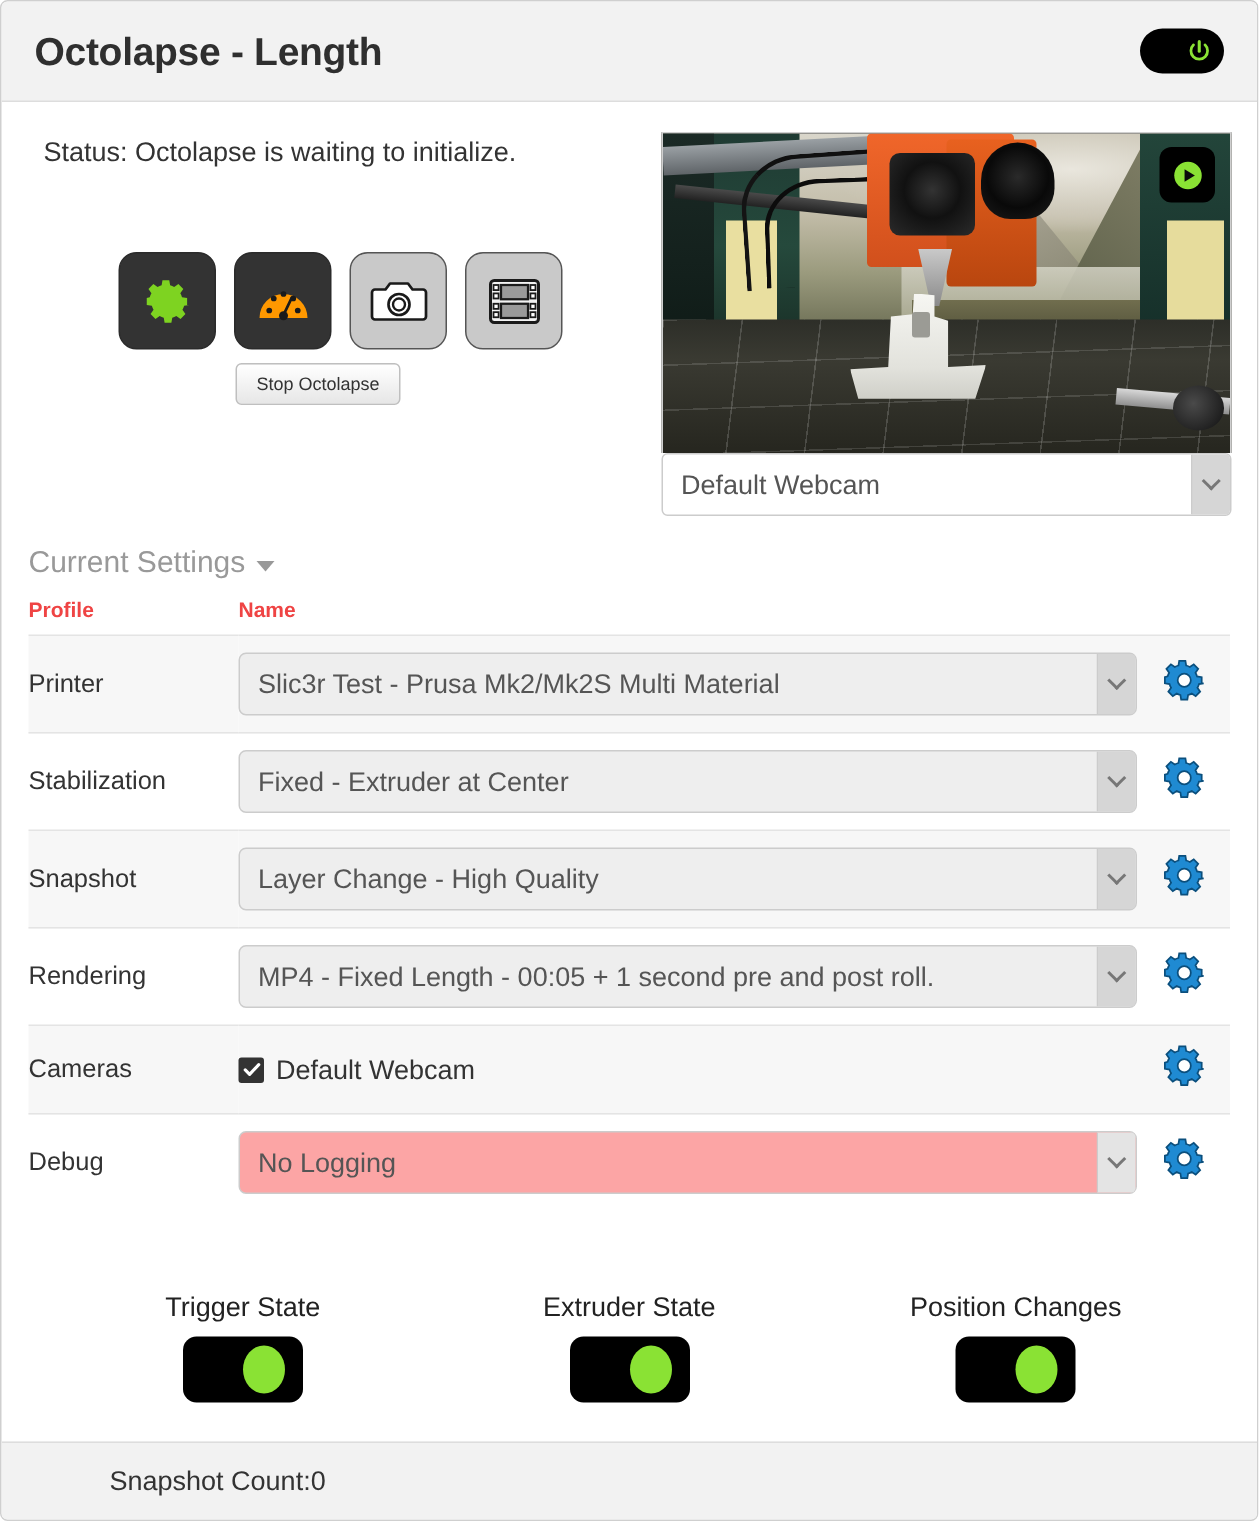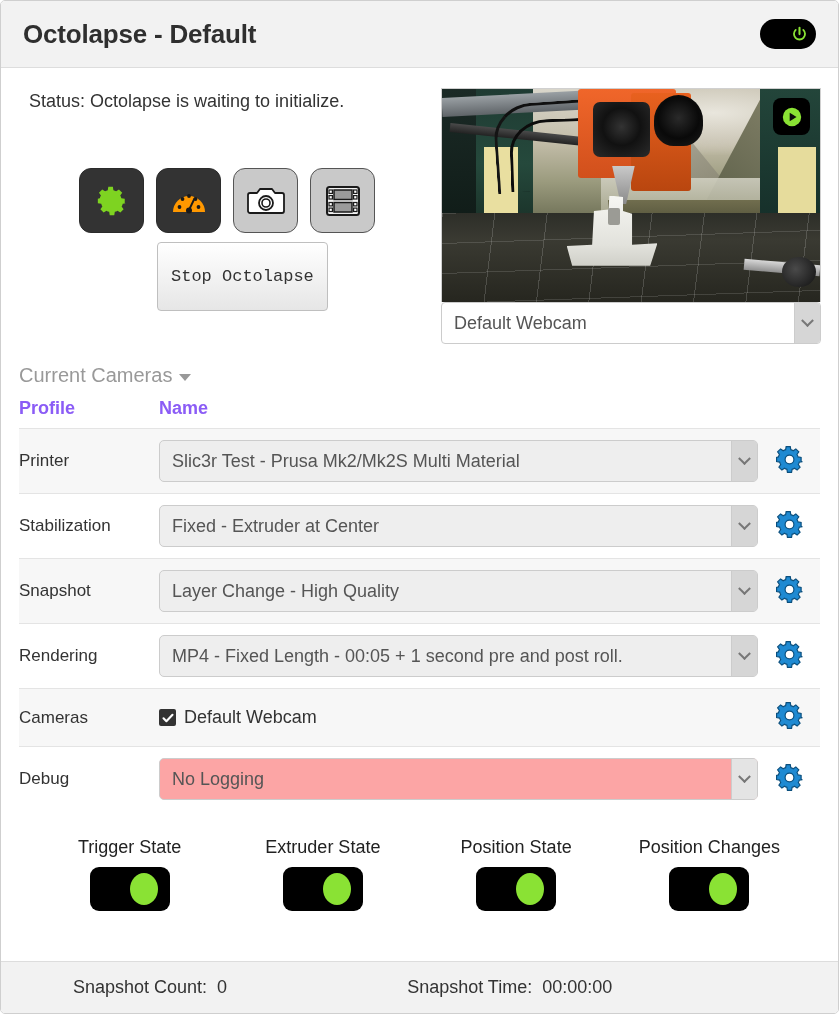--- a/index.html
+++ b/index.html
@@ -85,24 +85,24 @@
     border: 1px solid #2b2b2b;
   }
   .action-btn.dark { background: #333333; }
   .action-btn.light { background: #c9c9c9; border: 1px solid #555555; }
 
   .stop-row {
     padding-left: 128px;
     margin-top: 9px;
   }
   .stop-btn {
-    font-family: Liberation Mono, monospace;
-    font-size: 17px;
+    font-family: Liberation Sans, sans-serif;
+    font-size: 12px;
     color: #333333;
-    padding: 24px 13px;
+    padding: 6px 13px;
     background: linear-gradient(to bottom, #ffffff, #e6e6e6);
     border: 1px solid #bfbfbf;
     border-radius: 4px;
     cursor: pointer;
   }
 
   
   .webcam-wrap {
     width: 380px;
     position: relative;
@@ -186,23 +186,23 @@
   }
 
   table.settings {
     width: 100%;
     border-collapse: collapse;
     margin-top: 8px;
     table-layout: fixed;
   }
   table.settings th {
     text-align: left;
-    font-size: 18px;
+    font-size: 14px;
     font-weight: bold;
-    color: #8b5cf6;
+    color: #ef4444;
     padding: 3px 0 9px 0;
   }
   th.col-profile { width: 140px; padding-left: 18px; }
   th.col-name { padding-left: 8px; }
   th.col-gear { width: 62px; }
 
   table.settings td {
     vertical-align: middle;
     padding: 11px 0;
     border-top: 1px solid #e4e4e4;
@@ -262,20 +262,21 @@
     display: flex;
     margin-top: 26px;
     padding: 0 14px;
   }
   .state-item {
     flex: 1 1 0;
     display: flex;
     flex-direction: column;
     align-items: center;
     gap: 9px;
+    margin-top: 28px;
   }
   .state-label {
     font-size: 18px;
     color: #222222;
   }
   .state-toggle {
     width: 80px; height: 44px;
     background: #000000;
     border-radius: 9px;
     display: flex;
@@ -296,21 +297,21 @@
     height: 52px;
     background: #f2f2f2;
     border-top: 1px solid #dddddd;
     display: flex;
     align-items: center;
     font-size: 18px;
     color: #333333;
   }
   .foot-item {
     display: flex;
-    gap: 10px;
+    gap: 0;
     align-items: baseline;
   }
   .foot-left { margin-left: 72px; }
   .foot-right { margin-left: 180px; }
 
   
   .scene { position: absolute; inset: 0; }
   .sc-mural {
     position: absolute; left: 0; top: 0; right: 0; height: 62%;
     background:
@@ -439,21 +440,21 @@
     border-radius: 45% 0 0 0;
     transform: rotate(-2deg);
   }
 </style>
 </head>
 <body>
 
 <div class="panel">
 
   <div class="panel-header">
-    <div class="panel-title">Octolapse - Default</div>
+    <div class="panel-title">Octolapse - Length</div>
     <div class="header-spacer"></div>
     <div class="power-toggle">
       <svg width="19" height="19" viewBox="0 0 24 24">
         <path d="M12 3.5 L12 11.5" stroke="#8ae234" stroke-width="2.6" stroke-linecap="round" fill="none"></path>
         <path d="M7.2 6.2 A7 7 0 1 0 16.8 6.2" stroke="#8ae234" stroke-width="2.3" fill="none" stroke-linecap="round"></path>
       </svg>
     </div>
   </div>
 
   <div class="panel-body">
@@ -557,21 +558,21 @@
             <div class="sel-arrow">
                 <div class="chev"></div>
               </div>
           </div>
         </div>
       </div>
     </div>
 
     
     <div class="current-settings">
-      <span>Current Cameras</span>
+      <span>Current Settings</span>
       <span class="caret-down"></span>
     </div>
 
     <table class="settings">
       <thead>
         <tr>
           <th class="col-profile">Profile</th>
           <th class="col-name">Name</th>
           <th class="col-gear"></th>
         </tr>
@@ -710,39 +711,29 @@
           <div class="state-dot"></div>
         </div>
       </div>
       <div class="state-item">
         <div class="state-label">Extruder State</div>
         <div class="state-toggle">
           <div class="state-dot"></div>
         </div>
       </div>
       <div class="state-item">
-        <div class="state-label">Position State</div>
-        <div class="state-toggle">
-          <div class="state-dot"></div>
-        </div>
-      </div>
-      <div class="state-item">
         <div class="state-label">Position Changes</div>
         <div class="state-toggle">
           <div class="state-dot"></div>
         </div>
       </div>
     </div>
 
   </div>
 
   <div class="panel-footer">
     <div class="foot-item foot-left">
       <span>Snapshot Count:</span>
       <span>0</span>
     </div>
-    <div class="foot-item foot-right">
-      <span>Snapshot Time:</span>
-      <span>00:00:00</span>
-    </div>
   </div>
 
 </div>
 
 </body></html>

